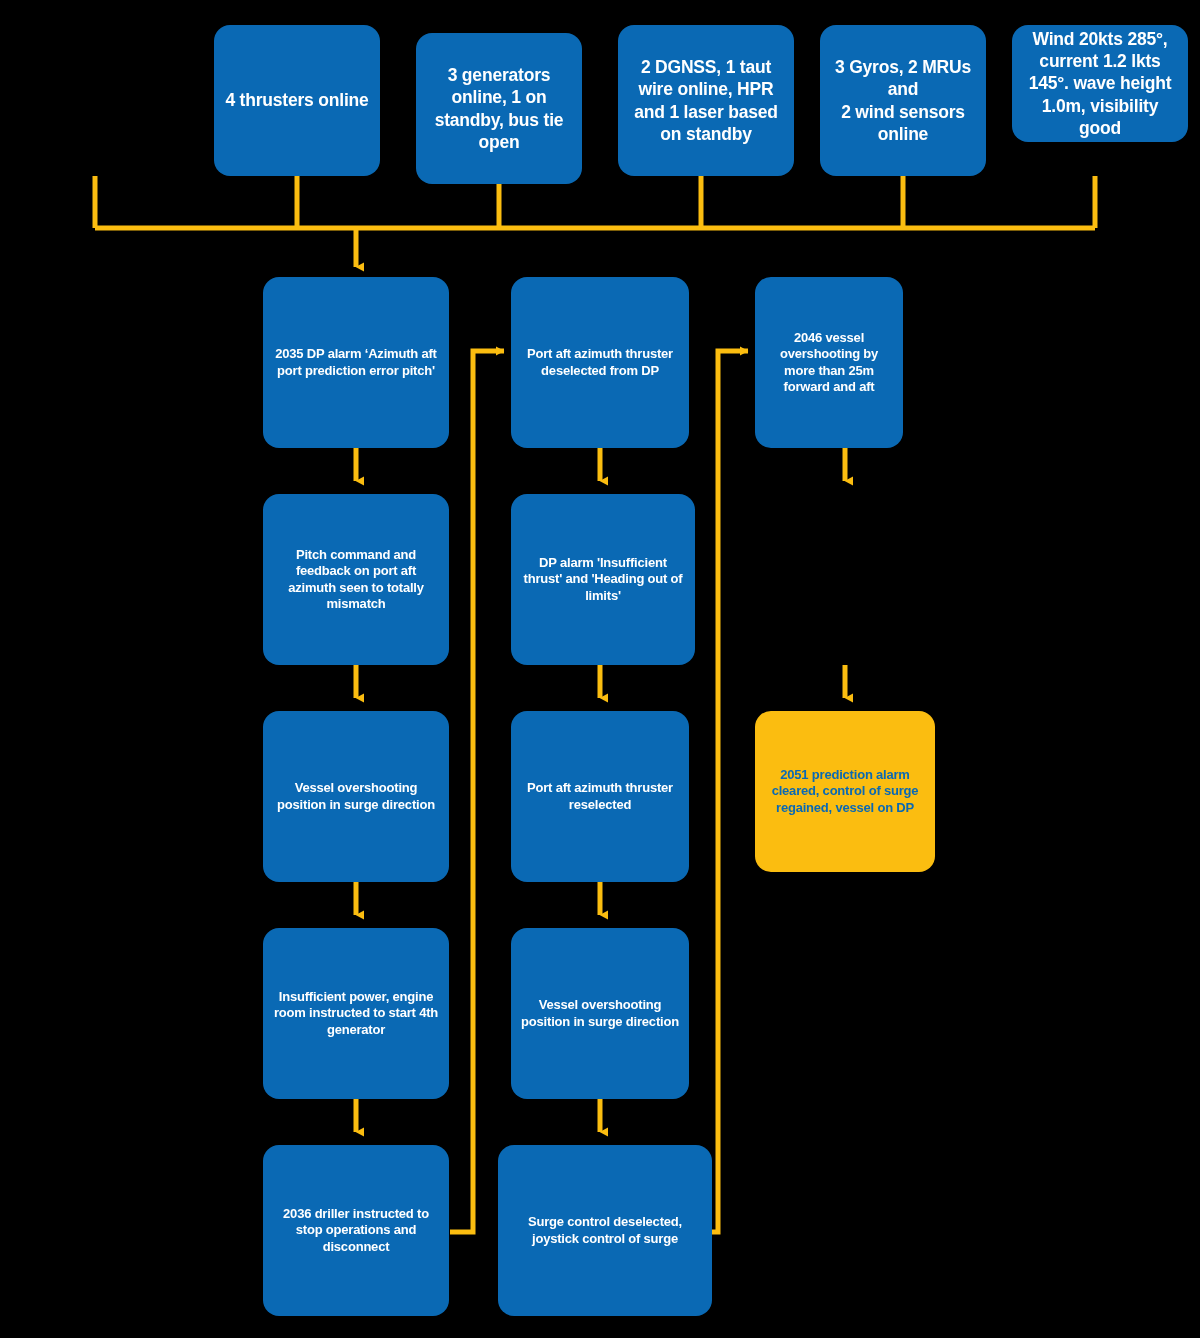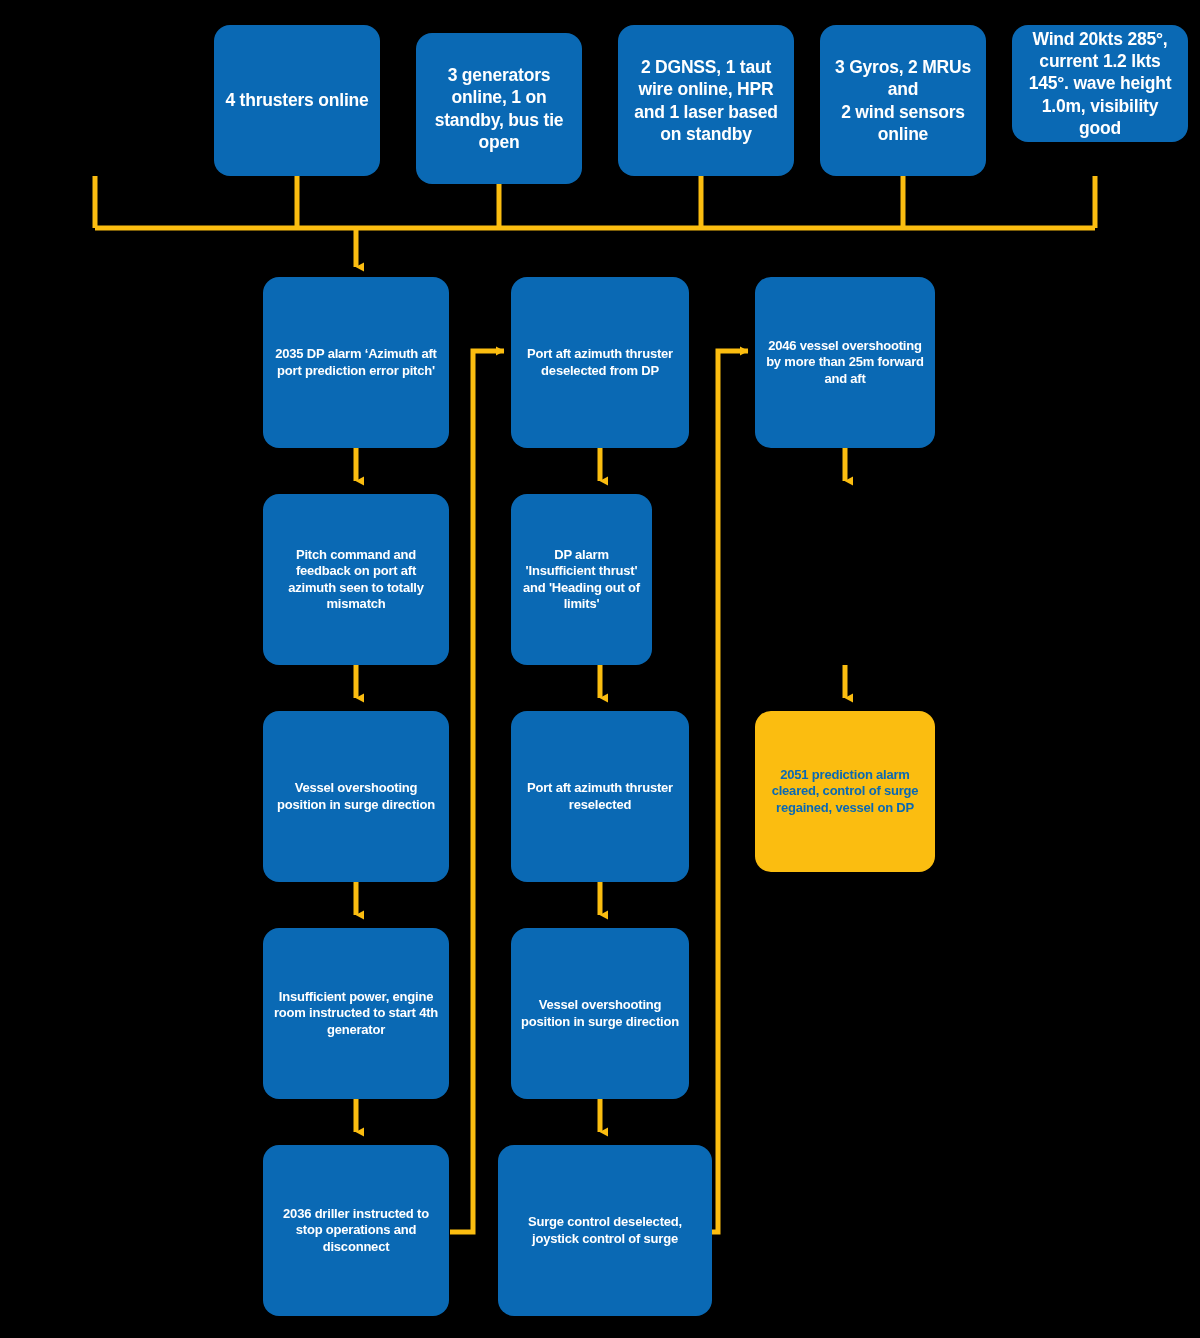--- a/index.html
+++ b/index.html
@@ -150,37 +150,37 @@
   </div>
 
   <div class="node blue flow" style="left:263px; top:1145px; width:186px; height:171px;">
     <span>2036 driller instructed to stop operations and disconnect</span>
   </div>
 
   <div class="node blue flow" style="left:511px; top:277px; width:178px; height:171px;">
     <span>Port aft azimuth thruster deselected from DP</span>
   </div>
 
-  <div class="node blue flow" style="left:511px; top:494px; width:141px; height:171px;">
+  <div class="node blue flow" style="left:511px; top:494px; width:184px; height:171px;">
     <span>DP alarm 'Insufficient thrust' and 'Heading out of limits'</span>
   </div>
 
   <div class="node blue flow" style="left:511px; top:711px; width:178px; height:171px;">
     <span>Port aft azimuth thruster reselected</span>
   </div>
 
   <div class="node blue flow" style="left:511px; top:928px; width:178px; height:171px;">
     <span>Vessel overshooting position in surge direction</span>
   </div>
 
   <div class="node blue flow" style="left:498px; top:1145px; width:214px; height:171px;">
     <span>Surge control deselected, joystick control of surge</span>
   </div>
 
-  <div class="node blue flow" style="left:755px; top:277px; width:180px; height:171px;">
+  <div class="node blue flow" style="left:755px; top:277px; width:148px; height:171px;">
     <span>2046 vessel overshooting by more than 25m forward and aft</span>
   </div>
 
 
   <div class="node gold flow" style="left:755px; top:711px; width:180px; height:161px;">
     <span>2051 prediction alarm cleared, control of surge regained, vessel on DP</span>
   </div>
 
 </div>
 

